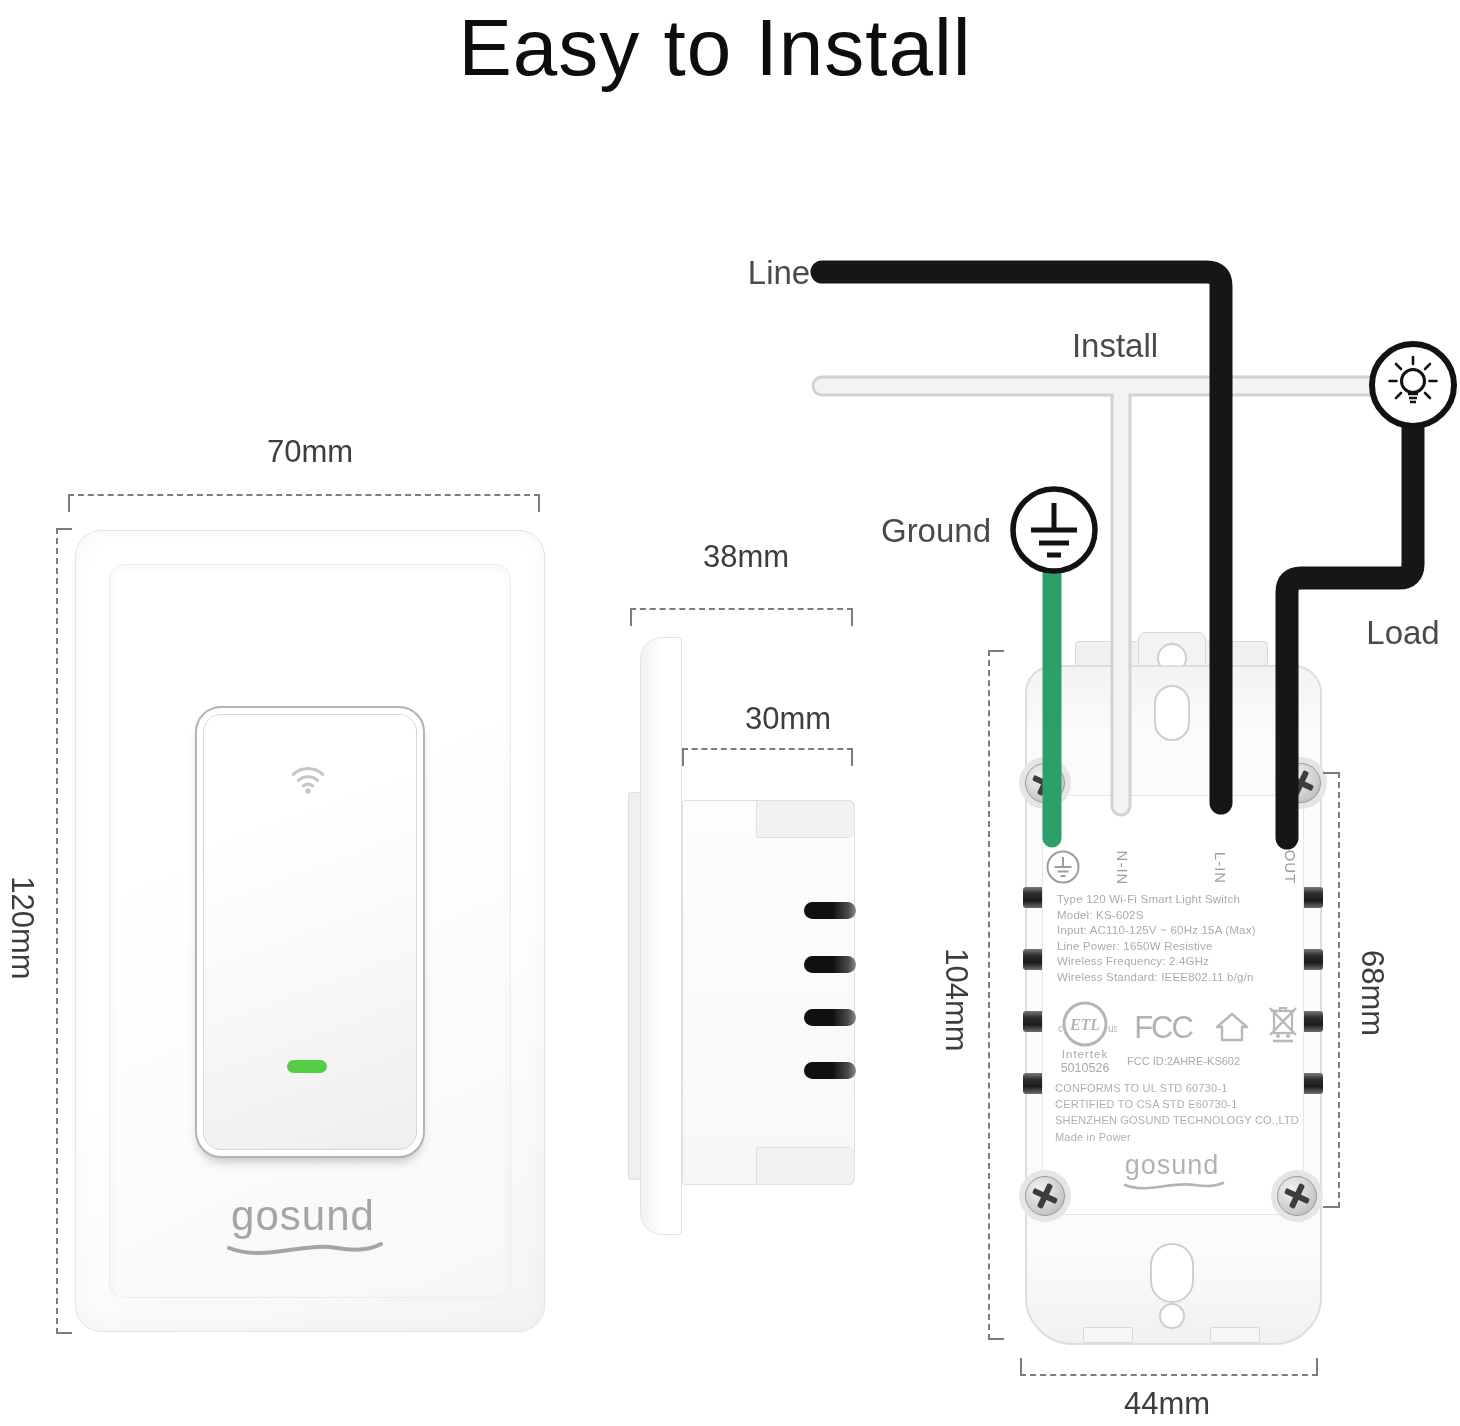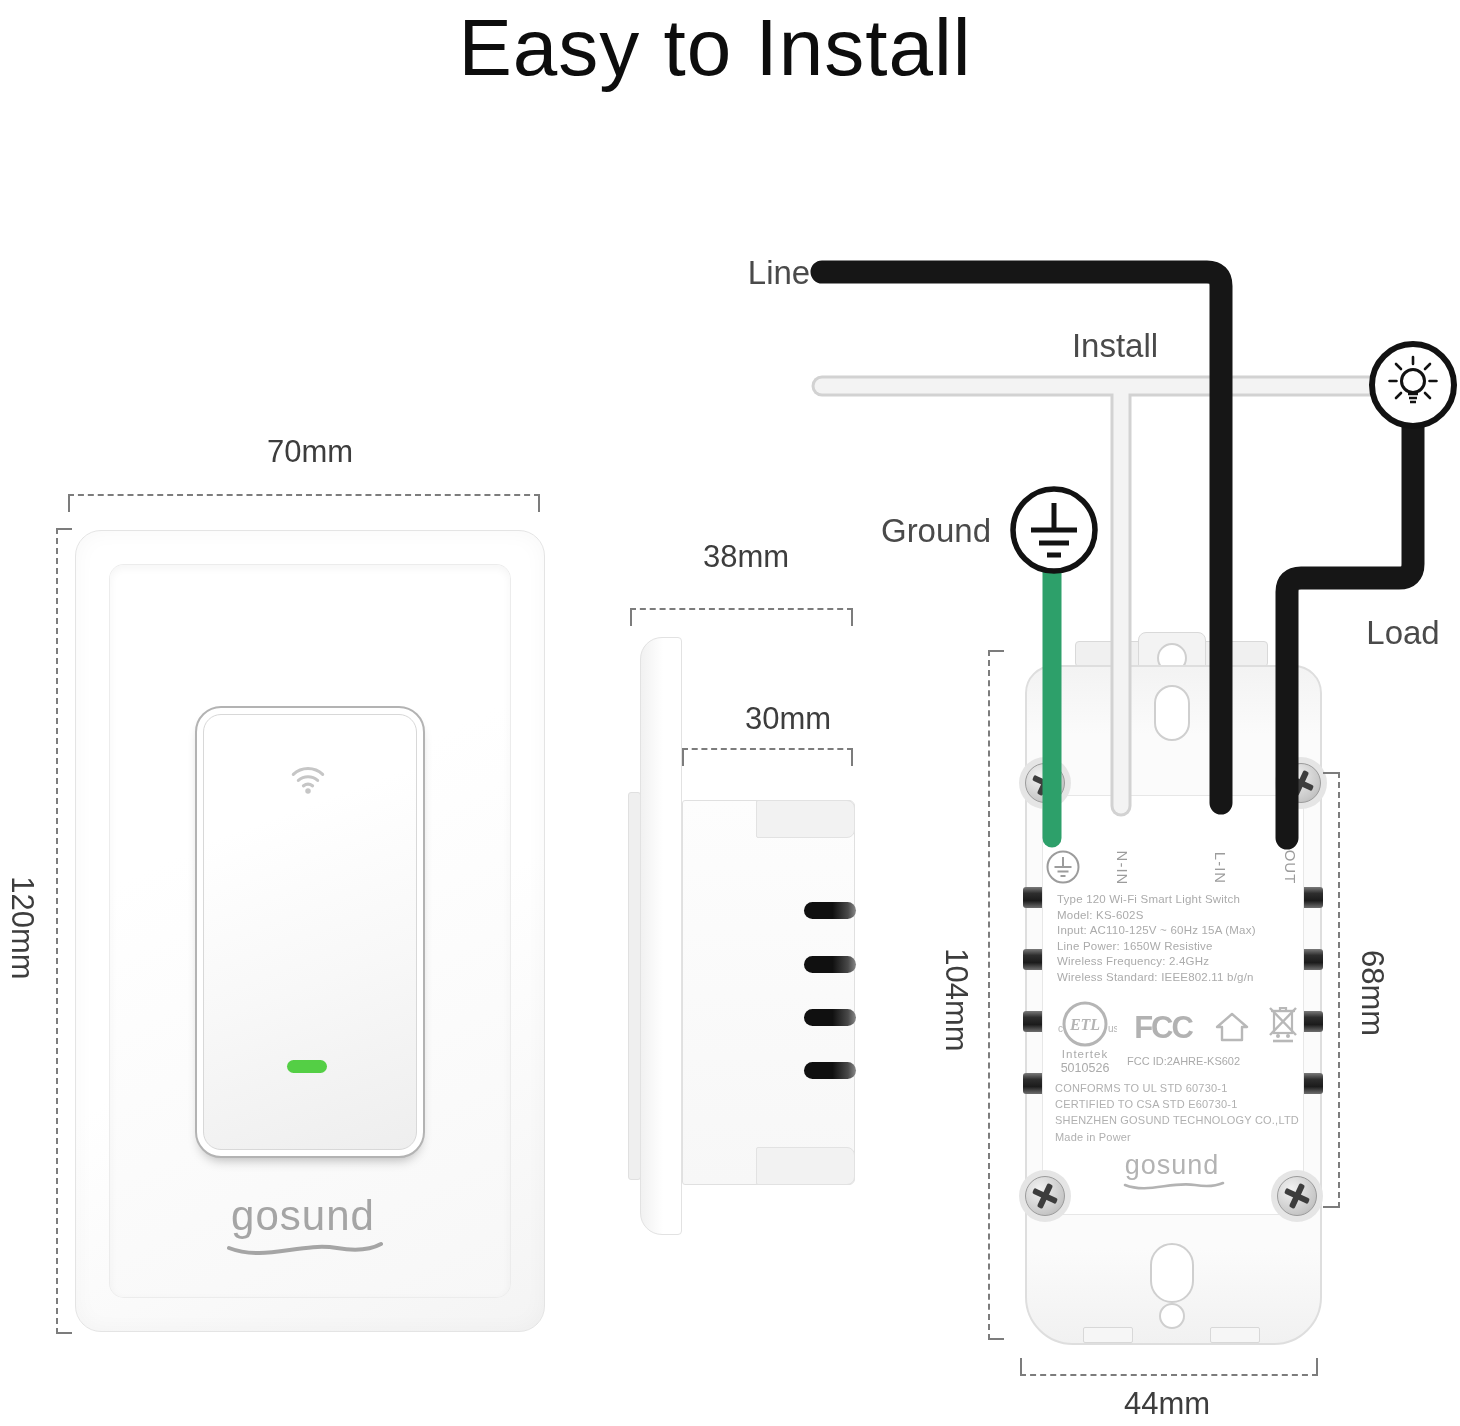--- a/index.html
+++ b/index.html
@@ -132,21 +132,21 @@
   .terminal-label {
     position:absolute; font-size:15px; color:#9c9c9c; letter-spacing:1px; white-space:nowrap;
     transform:translate(-50%,-50%) rotate(90deg);
   }
   .specs {
     position:absolute; left:1057px; top:892px; width:240px;
     font-size:11.5px; line-height:15.6px; color:#ababab; letter-spacing:0.2px; white-space:nowrap;
   }
   .cert-text { position:absolute; color:#ababab; white-space:nowrap; }
   .fcc-logo {
-    position:absolute; transform:translate(-50%,-50%); font-size:31px; font-weight:bold;
+    position:absolute; transform:translate(-50%,-50%); font-size:31px; font-weight:normal;
     color:#b2b2b2; letter-spacing:-2px;
   }
   .compliance {
     position:absolute; left:1055px; top:1080px; font-size:11px; line-height:16.2px;
     color:#b0b0b0; letter-spacing:0.2px; white-space:nowrap;
   }
   .notch {
     position:absolute; width:50px; height:16px; background:#f6f6f6;
     border:1px solid #d8d8d8; border-radius:2px;
   }

